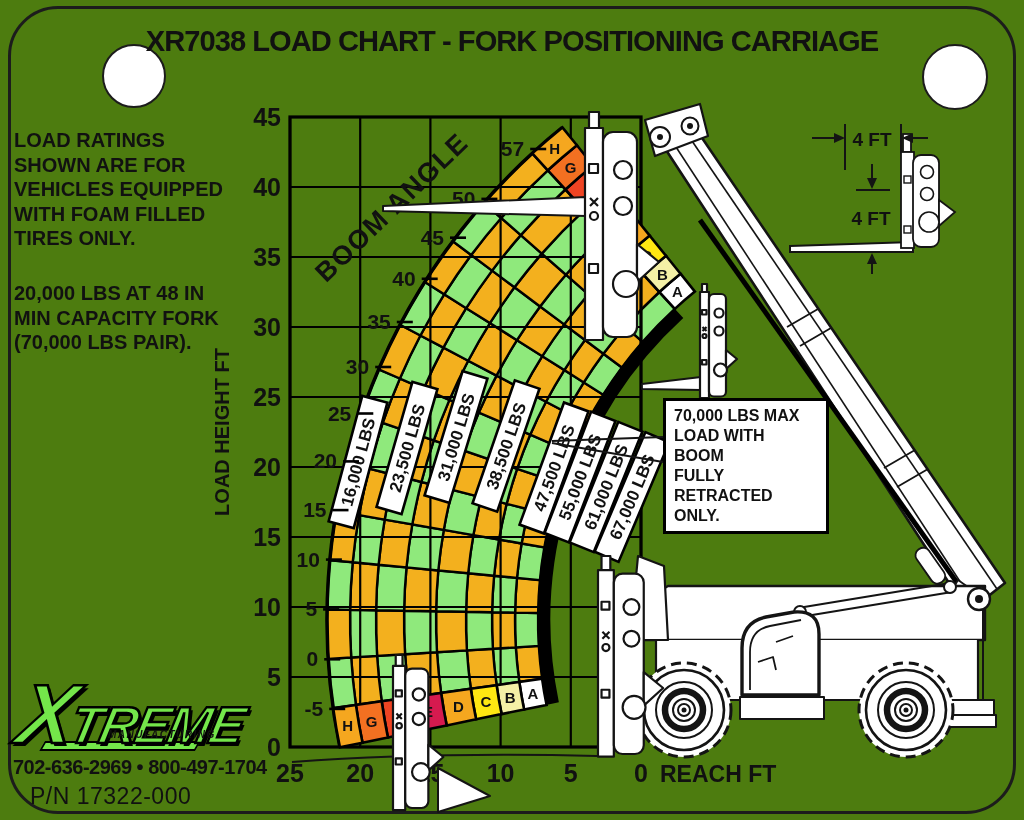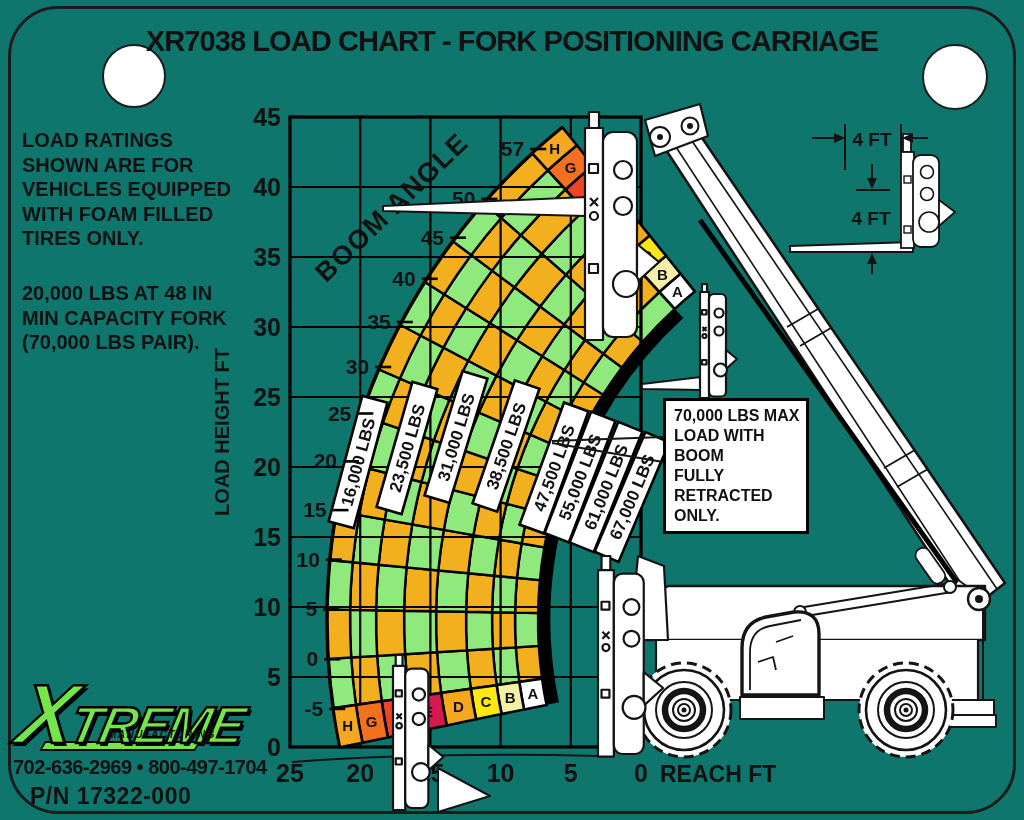--- a/index.html
+++ b/index.html
@@ -1,44 +1,44 @@
 <!DOCTYPE html>
 <html><head>
 <meta charset="utf-8">
 <style>
   html,body{margin:0;padding:0;background:#fff;}
-  #stage{position:relative;width:1024px;height:820px;background:#0f766e;overflow:hidden;
+  #stage{position:relative;width:1024px;height:820px;background:#4d7c0f;overflow:hidden;
          font-family:"Liberation Sans",sans-serif;color:#111;}
   .plate{position:absolute;left:8px;top:6px;right:8px;bottom:6px;border:3px solid #1c1c1c;border-radius:50px;}
   .hole{position:absolute;border:2px solid #1c1c1c;border-radius:50%;background:#fff;}
   .hole-l{left:102px;top:44px;width:60px;height:60px;}
   .hole-r{left:922px;top:44px;width:62px;height:62px;}
   #title{position:absolute;left:60px;right:60px;top:24px;margin:0;text-align:center;
          font-size:30px;font-weight:800;letter-spacing:-1px;transform:scaleX(.97);white-space:nowrap;}
-  .note{position:absolute;left:22px;width:215px;font-size:20px;font-weight:800;line-height:24.5px;white-space:pre-line;}
+  .note{position:absolute;left:14px;width:215px;font-size:20px;font-weight:800;line-height:24.5px;white-space:pre-line;}
   .note-tires{top:128px;}
   .note-fork{top:281px;}
   .ytitle{position:absolute;left:130px;top:420px;width:185px;height:24px;text-align:center;
           font-size:20px;font-weight:800;transform:rotate(-90deg);}
   .xtitle{position:absolute;left:660px;top:761px;width:170px;text-align:left;font-size:23px;font-weight:800;}
   #chart{position:absolute;left:0;top:0;}
   #chart text{font-family:"Liberation Sans",sans-serif;font-weight:bold;fill:#111;}
   .callout{position:absolute;left:663px;top:398px;width:132px;background:#fff;border:3px solid #000;
-           padding:5px 0 5px 8px;font-size:16px;font-weight:800;line-height:20px;white-space:pre-line;z-index:6;}
+           padding:5px 20px 5px 8px;font-size:16px;font-weight:800;line-height:20px;white-space:pre-line;z-index:6;}
   .brand{position:absolute;left:20px;top:672px;transform:skewX(-12deg);z-index:5;
          font-weight:900;font-style:italic;color:#74E64A;-webkit-text-stroke:2.5px #000;
          text-shadow:3px 3px 0 #000;letter-spacing:-3px;line-height:1;}
   .brand .bx{font-size:84px;}
   .brand .brest{font-size:52px;letter-spacing:-2px;}
   .logo-underline{position:absolute;left:42px;top:741px;width:152px;height:6px;background:#74E64A;
                   border:2px solid #000;transform:skewX(-30deg);z-index:4;}
   .division{position:absolute;left:108px;top:729px;font-size:10px;font-weight:800;font-style:italic;
             letter-spacing:1.5px;z-index:6;}
   .phone{position:absolute;left:13px;top:756px;font-size:20px;font-weight:800;letter-spacing:-0.5px;}
-  .pn{position:absolute;left:30px;top:783px;font-size:23px;font-weight:700;letter-spacing:0.5px;}
+  .pn{position:absolute;left:30px;top:783px;font-size:23px;font-weight:400;letter-spacing:0.5px;}
 </style>
 </head>
 <body>
 
 <div id="stage">
   <div class="plate"></div>
   <div class="hole hole-l"></div>
   <div class="hole hole-r"></div>
 
   <h1 id="title">XR7038 LOAD CHART - FORK POSITIONING CARRIAGE</h1>

